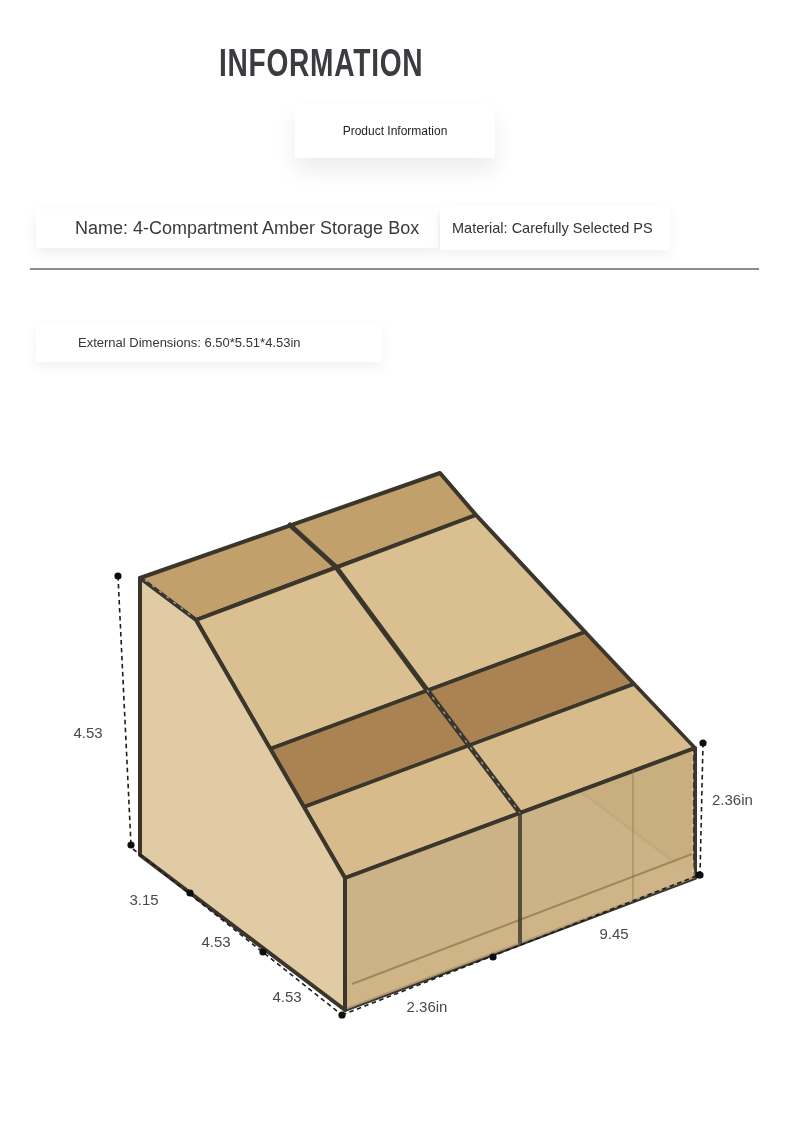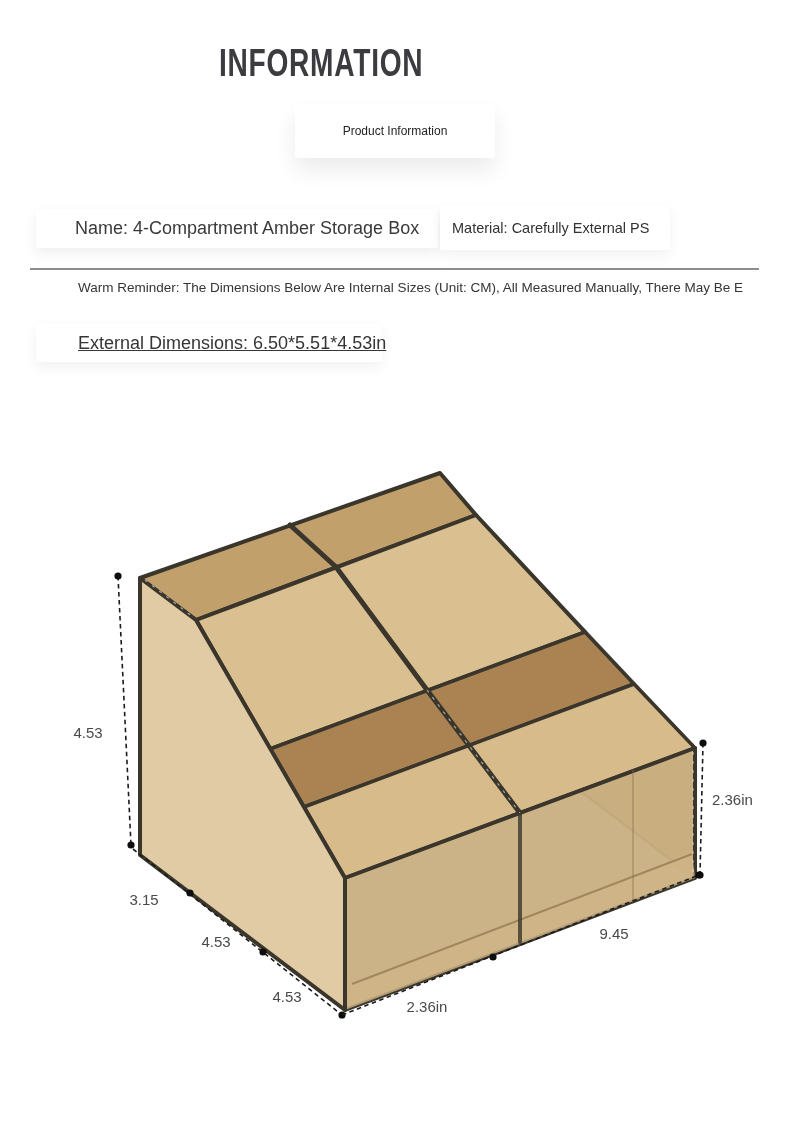--- a/index.html
+++ b/index.html
@@ -23,21 +23,21 @@
        box-shadow:0 5px 14px rgba(0,0,0,.06);display:flex;align-items:center;padding-left:12px;
        font-size:14.5px;color:#323232;white-space:nowrap;}
 
   #rule{left:30px;top:268px;width:729px;height:2px;background:#8d8d8d;}
 
   #reminder{left:78px;top:280px;width:702px;font-size:13.5px;line-height:15.6px;color:#353535;}
   #reminder div{white-space:nowrap;}
 
   #extdims-card{left:36px;top:324px;width:346px;height:38px;background:#fff;box-sizing:border-box;
        box-shadow:0 5px 14px rgba(0,0,0,.06);padding-left:42px;line-height:38px;
-       font-size:18px;color:#363636;white-space:nowrap;text-decoration:underline;}
+       font-size:13px;color:#363636;white-space:nowrap;}
 
   
   #figure{left:0;top:430px;width:790px;height:660px;}
   .edge{stroke:#3a362c;stroke-linejoin:round;stroke-linecap:round;}
   .dim{stroke:#1c1c1c;stroke-width:1.6;stroke-dasharray:4.5 3.5;fill:none;}
   .dot{fill:#0d0d0d;}
   .dimlabel{font-family:"Liberation Sans",sans-serif;font-size:15px;fill:#4a4a4a;}
   .hl{stroke:#ffffff;stroke-width:1.2;stroke-dasharray:3 6;opacity:.55;fill:none;}
 </style>
 </head>
@@ -47,27 +47,26 @@
   <span class="title">INFORMATION</span>
 </div>
 
 <div class="abs" id="subtitle-card">
   <span>Product Information</span>
 </div>
 
 <div class="abs" id="name-card">Name: 4-Compartment Amber Storage Box</div>
 
 <div class="abs" id="material-card">
-  <span>Material: Carefully External PS</span>
+  <span>Material: Carefully Selected PS</span>
 </div>
 
 <div class="abs" id="rule"></div>
 
 <div class="abs" id="reminder">
-  <div>Warm Reminder: The Dimensions Below Are Internal Sizes (Unit: CM), All Measured Manually, There May Be E</div>
 </div>
 
 <div class="abs" id="extdims-card">External Dimensions: 6.50*5.51*4.53in</div>
 
 <svg class="abs" id="figure" viewBox="0 0 790 660">
 
   <g>
 
     <polygon points="440,43 476,85 695,318 695,448 490,293" class="edge" stroke-width="3" stroke-opacity="0.45" fill-opacity="0.75" fill="#d2b78a"></polygon>
 

